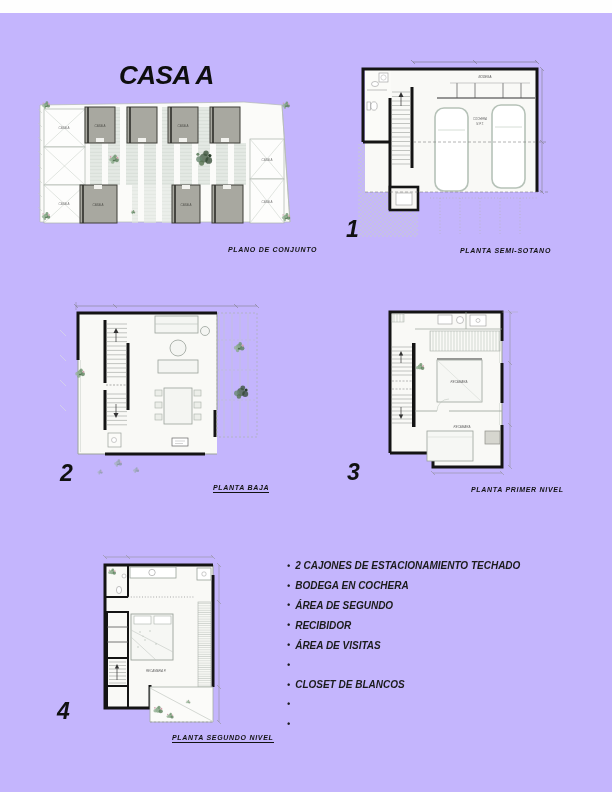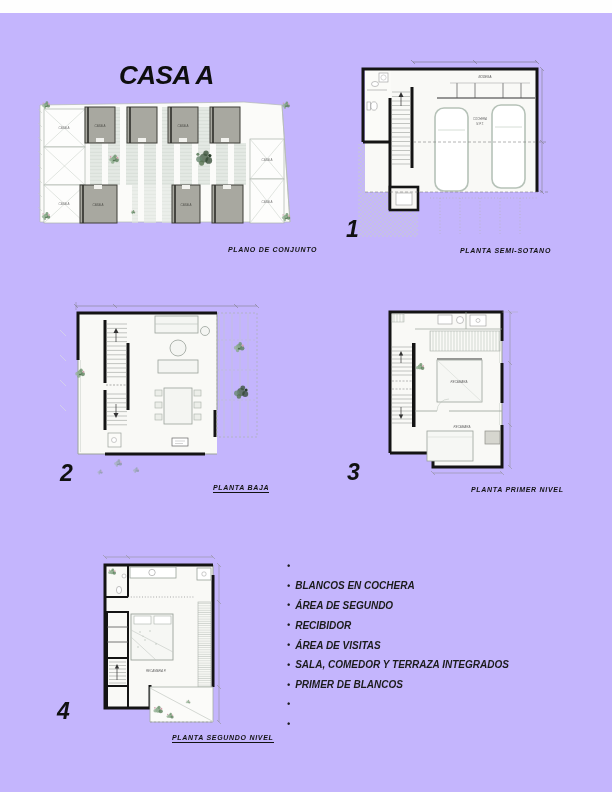--- a/index.html
+++ b/index.html
@@ -390,44 +390,44 @@
     <use href="#p4-tree" transform="translate(60,158) scale(1.2)"></use>
     <use href="#p4-tree" transform="translate(72,164) scale(.9)"></use>
     <use href="#p4-tree" transform="translate(90,150) scale(.6)" opacity=".8"></use>
   </svg>
   <div class="plan-number" style="left:57px;top:698px">4</div>
   <div class="caption u" style="left:172px;top:734px">PLANTA SEGUNDO NIVEL</div>
 
   <div class="features">
     <div class="feature">
         <span class="dot">•</span>
-      </div>
-    <div class="feature">
-        <span class="dot">•</span>
-        <span>BLANCOS EN COCHERA</span>
+        <span>2 CAJONES DE ESTACIONAMIENTO TECHADO</span>
+      </div>
+    <div class="feature">
+        <span class="dot">•</span>
+        <span>BODEGA EN COCHERA</span>
       </div>
     <div class="feature">
         <span class="dot">•</span>
         <span>ÁREA DE SEGUNDO</span>
       </div>
     <div class="feature">
         <span class="dot">•</span>
         <span>RECIBIDOR</span>
       </div>
     <div class="feature">
         <span class="dot">•</span>
         <span>ÁREA DE VISITAS</span>
       </div>
     <div class="feature">
         <span class="dot">•</span>
-        <span>SALA, COMEDOR Y TERRAZA INTEGRADOS</span>
-      </div>
-    <div class="feature">
-        <span class="dot">•</span>
-        <span>PRIMER DE BLANCOS</span>
+      </div>
+    <div class="feature">
+        <span class="dot">•</span>
+        <span>CLOSET DE BLANCOS</span>
       </div>
     <div class="feature">
         <span class="dot">•</span>
       </div>
     <div class="feature">
         <span class="dot">•</span>
       </div>
   </div>
 </div>
 

